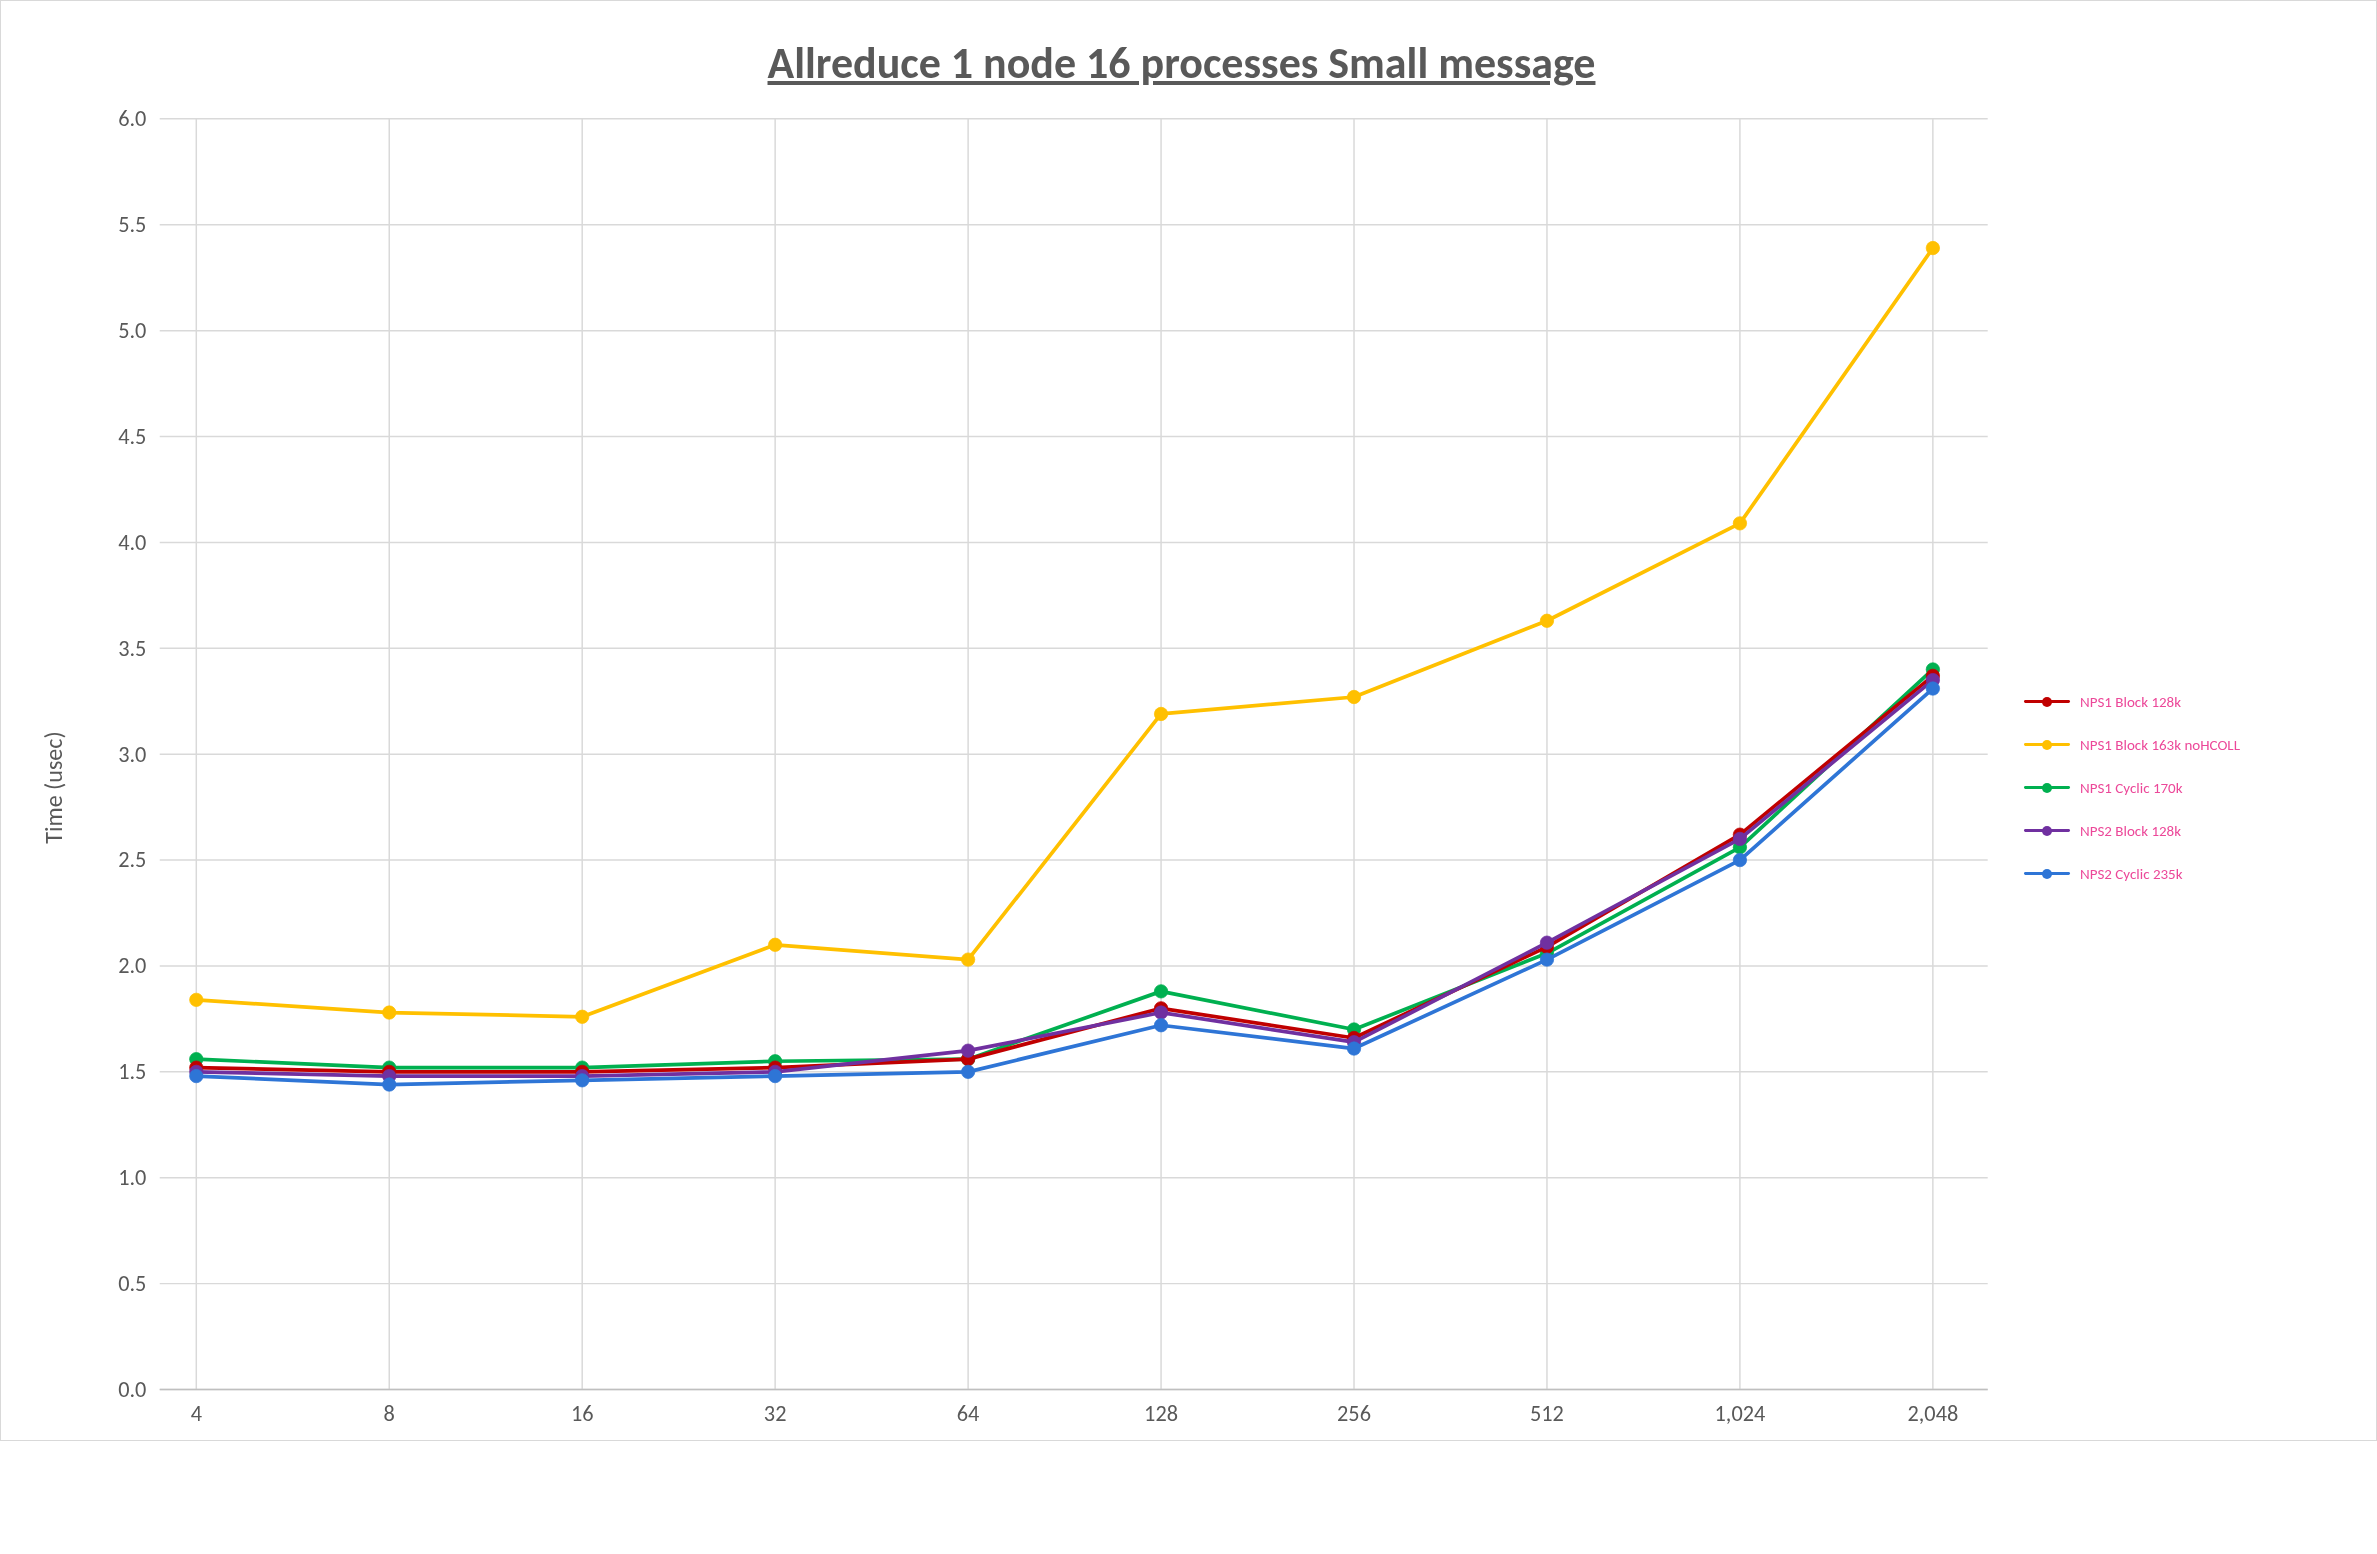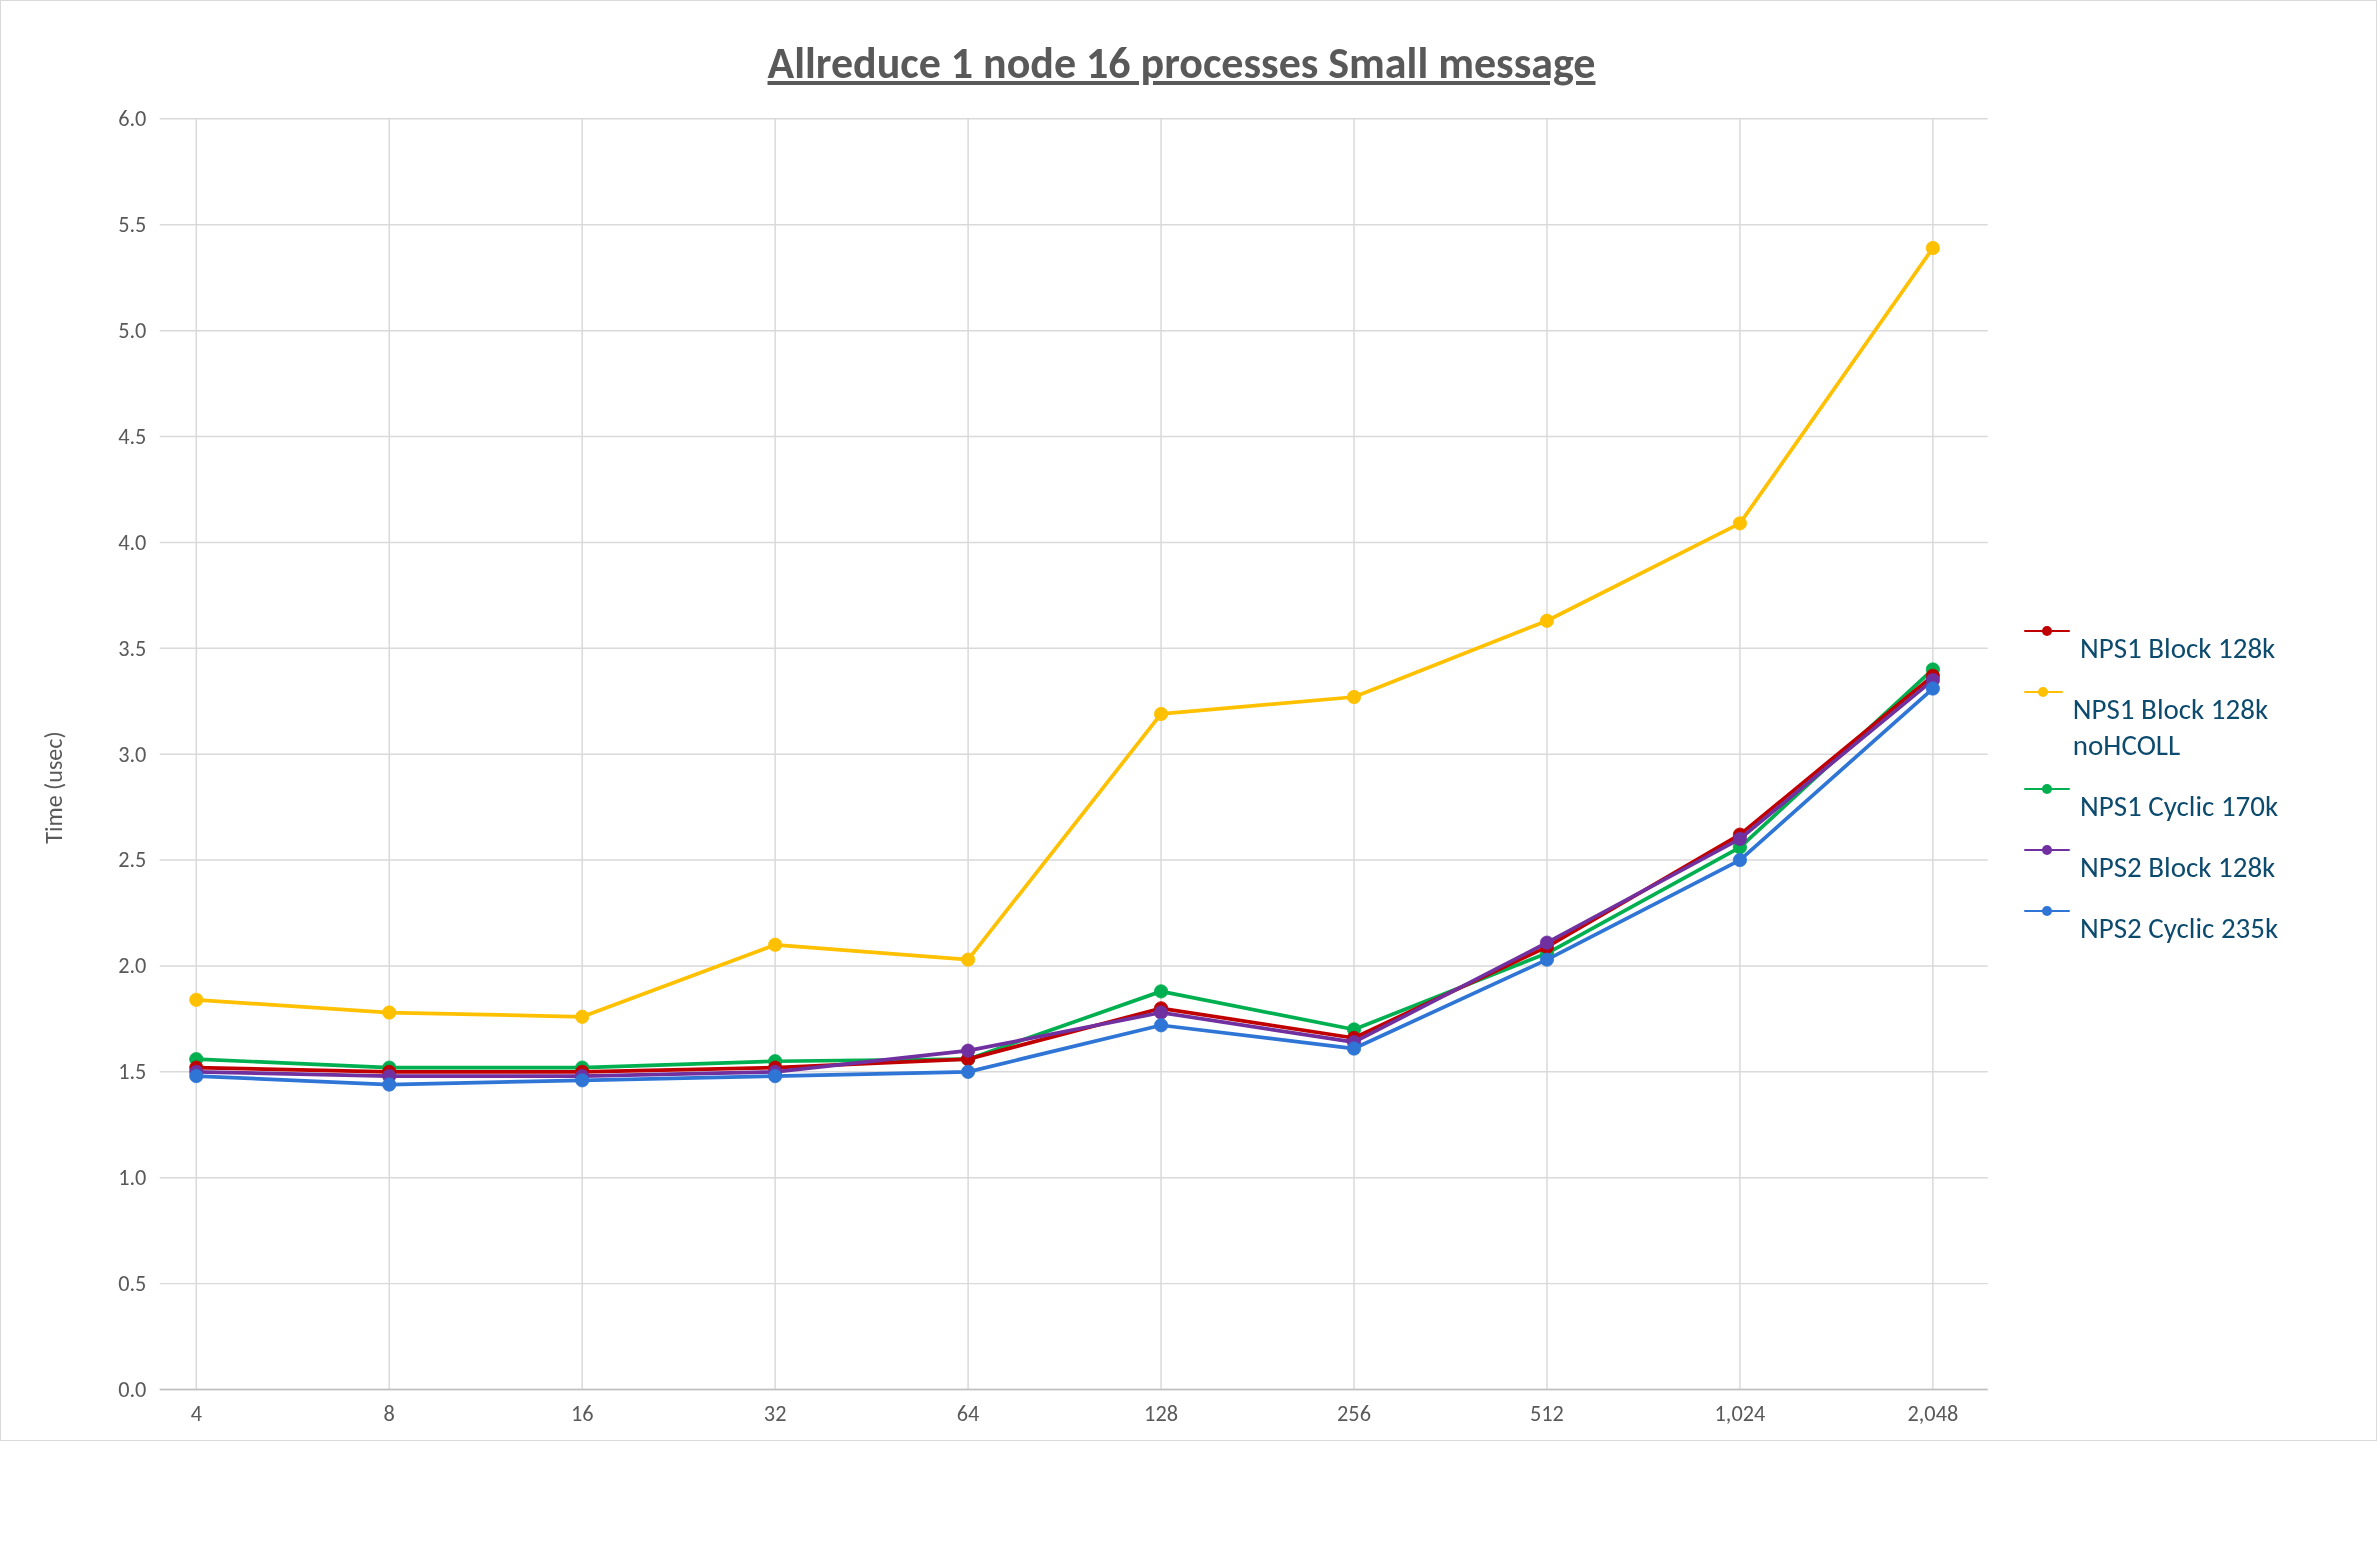--- a/index.html
+++ b/index.html
@@ -63,23 +63,24 @@
   .legend {
     width: 310px;
     display: flex;
     flex-direction: column;
     justify-content: center;
     padding-left: 14px;
     gap: 25px;
   }
   .legend-item {
     display: flex;
+    align-items: center;
     gap: 10px;
-    font-size: 29px;
-    color: #0c4a6e;
+    font-size: 15px;
+    color: #ec4899;
   }
   .legend-swatch {
     position: relative;
     width: 46px;
     height: 2.8px;
     border-radius: 1.4px;
   }
   .legend-swatch::after {
     content: "";
     position: absolute;
@@ -215,21 +216,21 @@
         </svg>
     </div>
 
     <div class="legend" id="legend">
         <div class="legend-item">
           <div class="legend-swatch" style="background: rgb(192, 0, 0);"></div>
           <span>NPS1 Block 128k</span>
         </div>
         <div class="legend-item">
           <div class="legend-swatch" style="background: rgb(255, 192, 0);"></div>
-          <span>NPS1 Block 128k noHCOLL</span>
+          <span>NPS1 Block 163k noHCOLL</span>
         </div>
         <div class="legend-item">
           <div class="legend-swatch" style="background: rgb(0, 176, 80);"></div>
           <span>NPS1 Cyclic 170k</span>
         </div>
         <div class="legend-item">
           <div class="legend-swatch" style="background: rgb(112, 48, 160);"></div>
           <span>NPS2 Block 128k</span>
         </div>
         <div class="legend-item">

